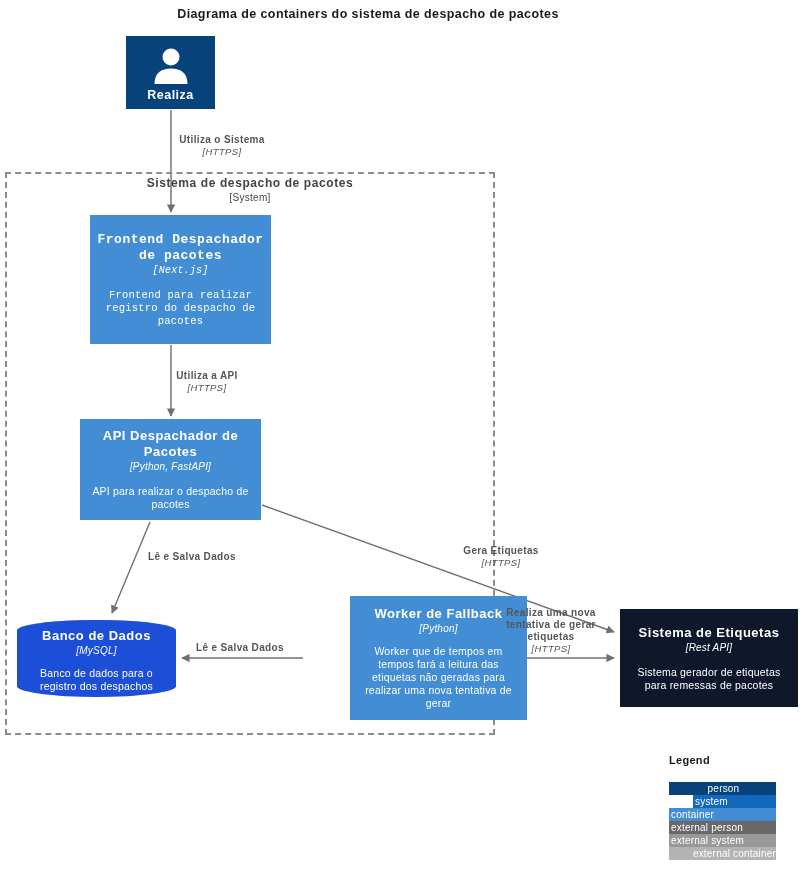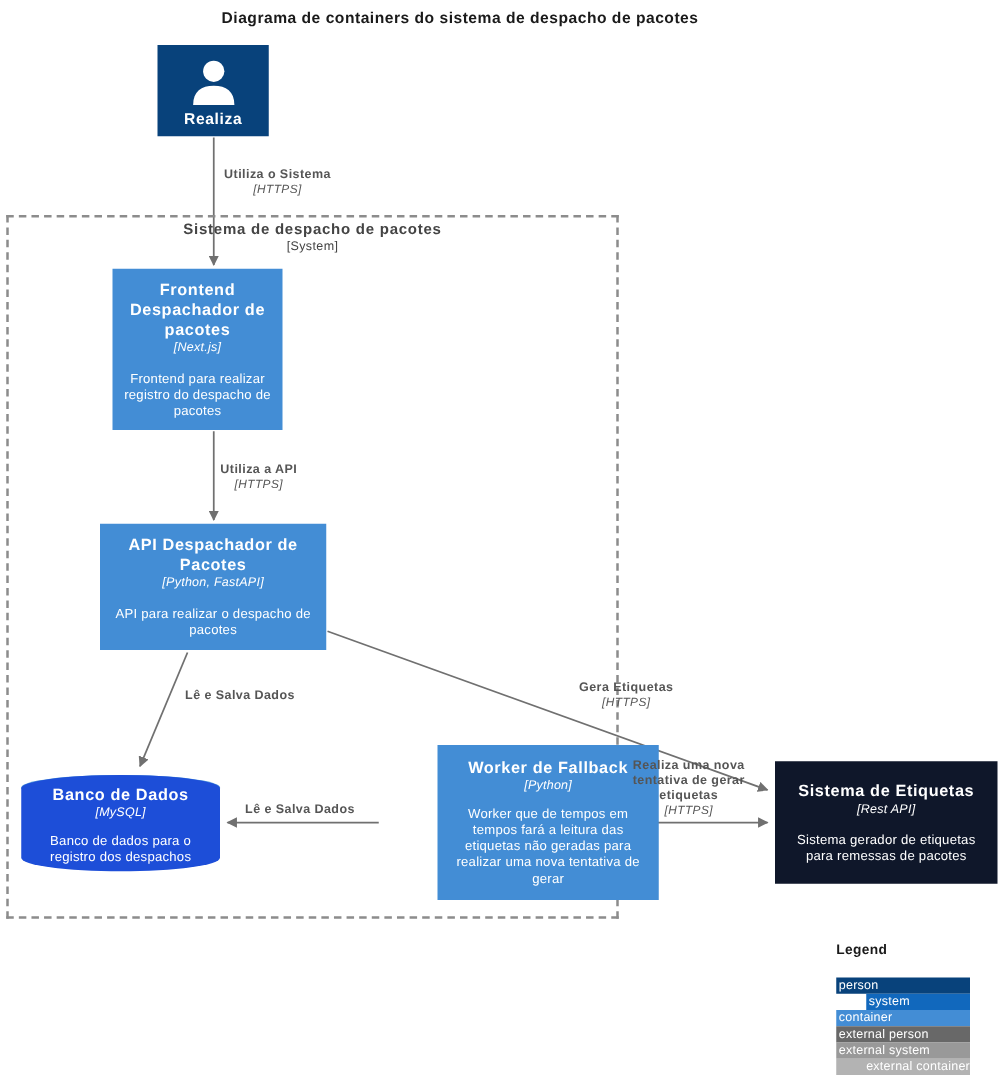--- a/index.html
+++ b/index.html
@@ -110,23 +110,24 @@
   #boundary-label .b-tech {
     font-size: 10px;
     letter-spacing: 0.3px;
     line-height: 13px;
   }
 
   
   #container-frontend {
     left: 90px;
     top: 215px;
-    width: 136px;
+    width: 181px;
     height: 129px;
     background: #438dd5;
+    font-family: Liberation Mono, monospace;
   }
   #container-api {
     left: 80px;
     top: 419px;
     width: 181px;
     height: 101px;
     background: #438dd5;
   }
   #container-worker {
     left: 304px;
@@ -314,20 +315,20 @@
 </div>
 
 <div class="edge-label" id="label-retry">
   <div class="e-text">Realiza uma nova tentativa de gerar etiquetas</div>
   <div class="e-tech">[HTTPS]</div>
 </div>
 
 <div id="legend">
   <div id="legend-title">Legend</div>
   <div id="legend-rows">
-      <div class="legend-row" style="background: rgb(8, 66, 123);">person</div>
+      <div class="legend-row" style="background: rgb(8, 66, 123); text-align: center;">person</div>
       <div class="legend-row" style="background: rgb(17, 104, 189); margin-left: 24px;">system</div>
       <div class="legend-row" style="background: rgb(67, 141, 213);">container</div>
       <div class="legend-row" style="background: rgb(104, 104, 104);">external person</div>
       <div class="legend-row" style="background: rgb(153, 153, 153);">external system</div>
       <div class="legend-row" style="background: rgb(179, 179, 179); text-align: right;">external container</div>
     </div>
 </div>
 
 </body></html>

